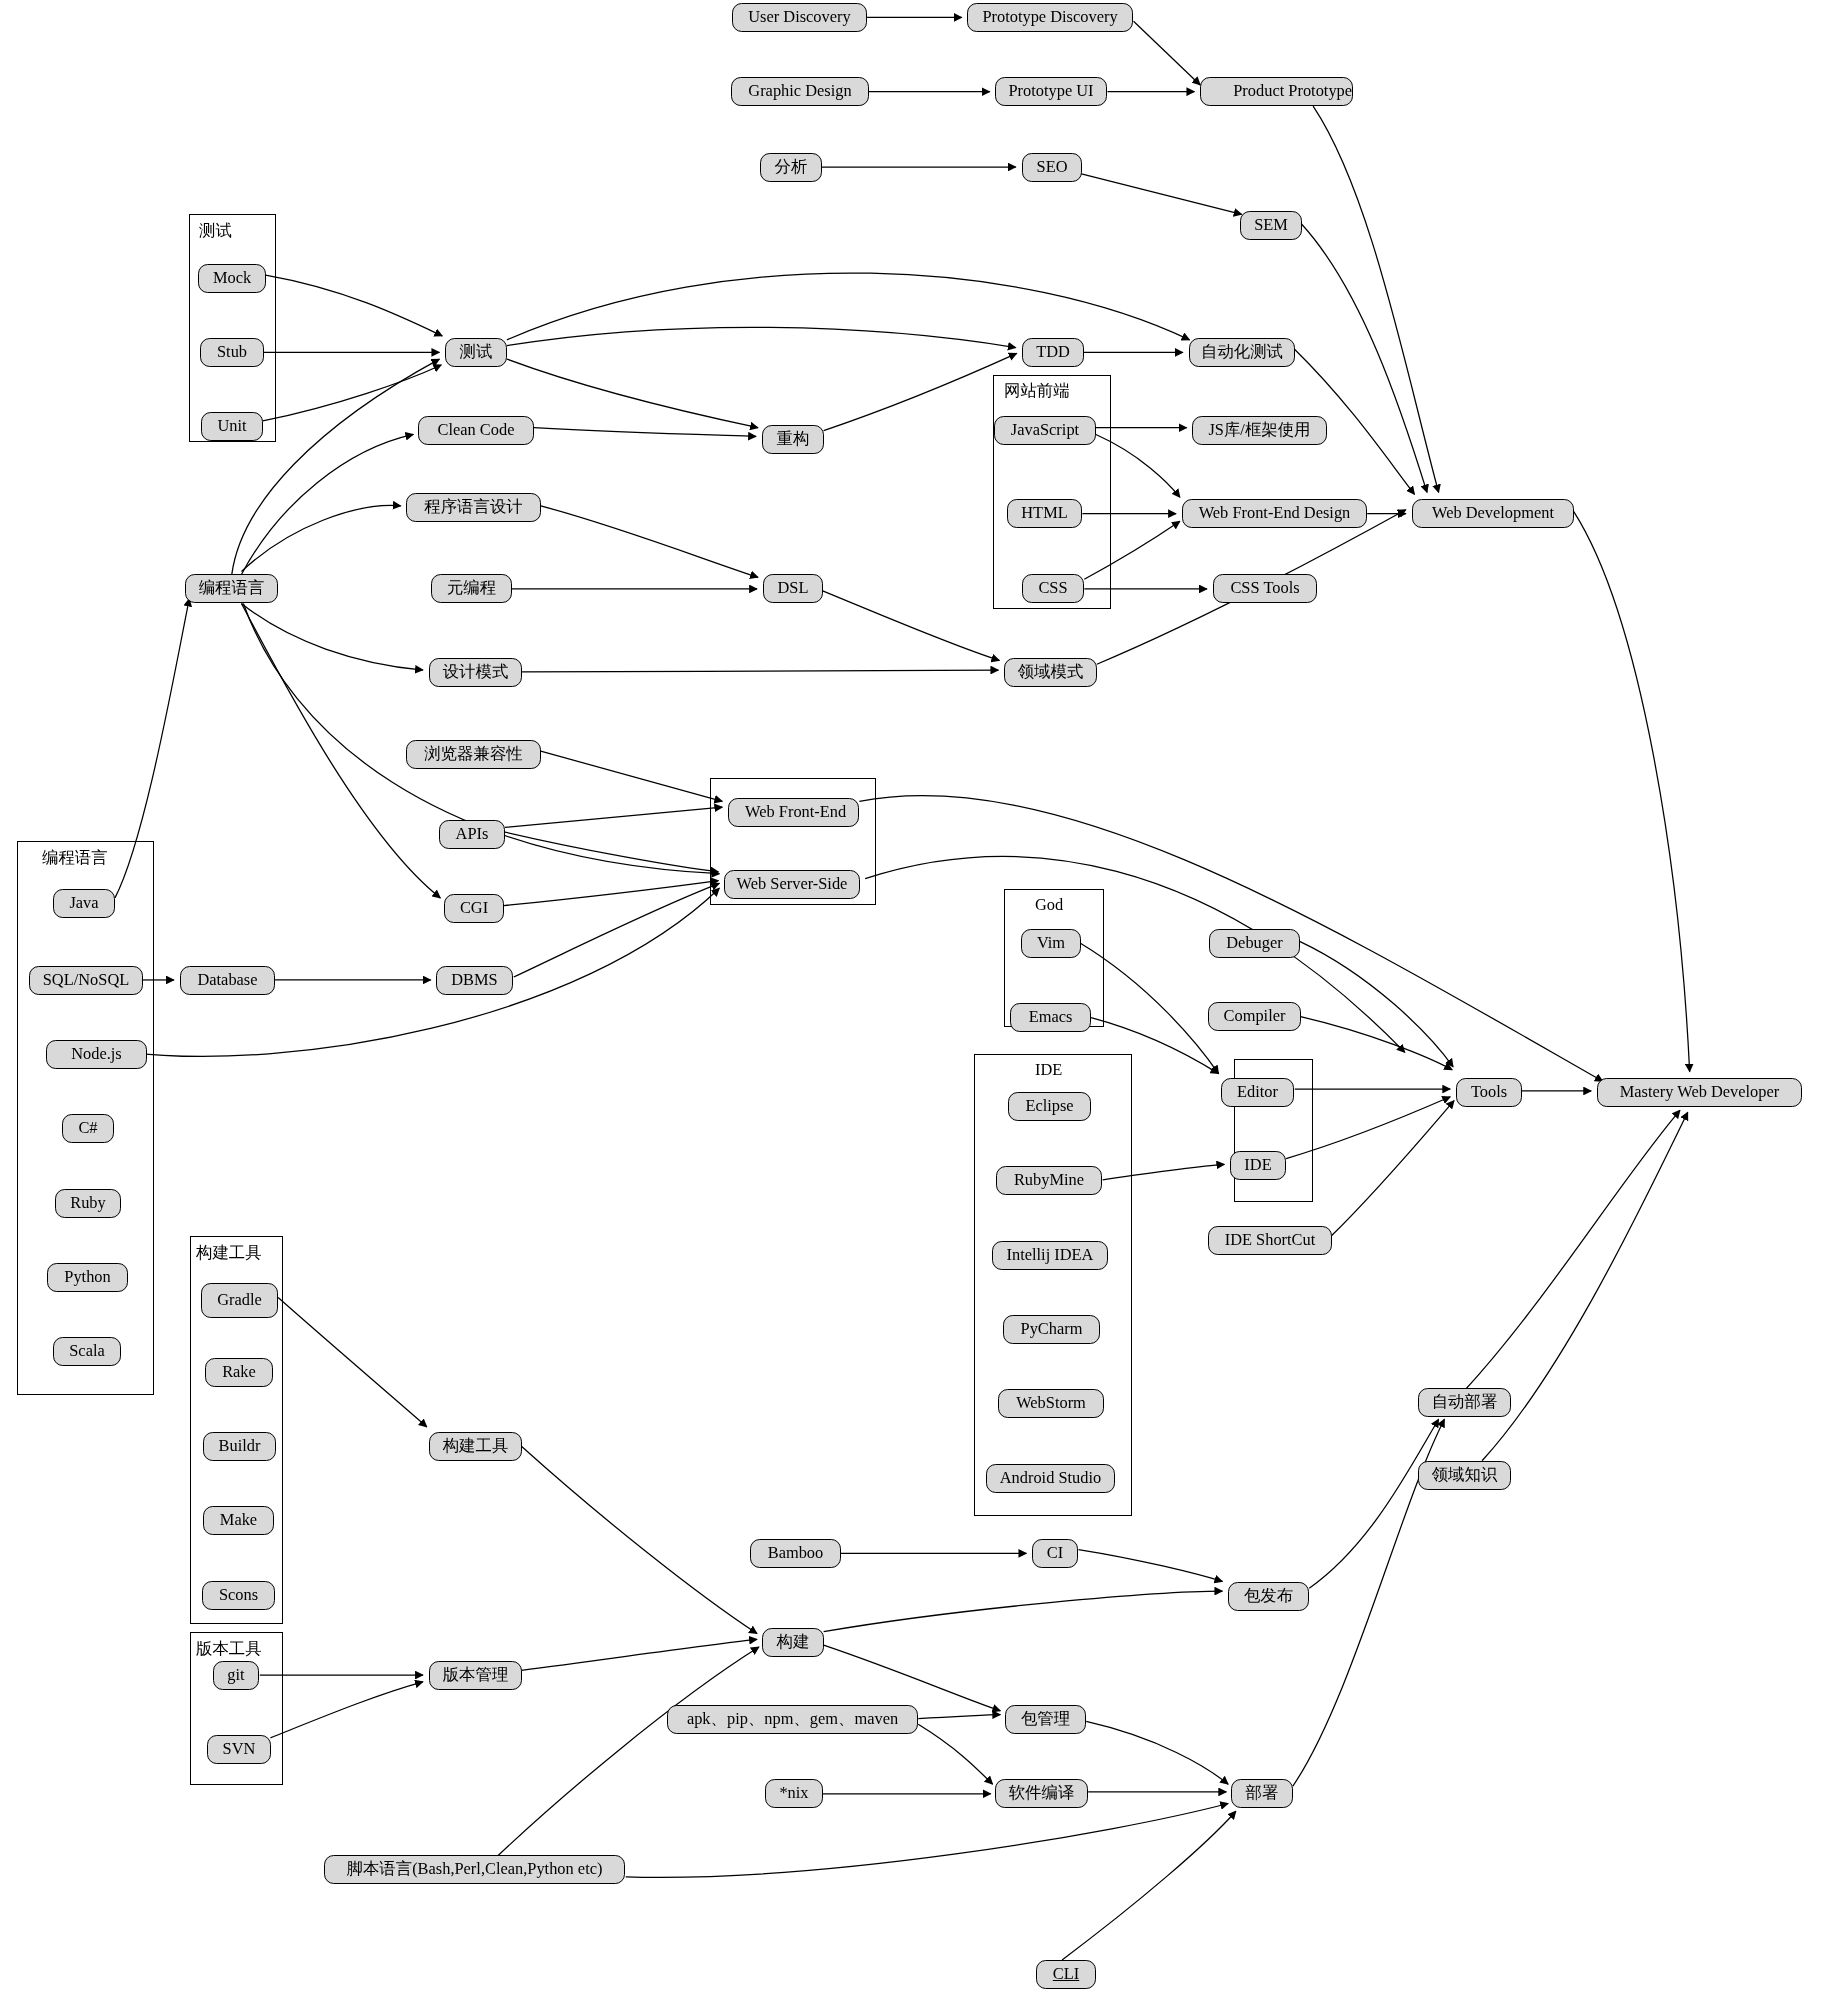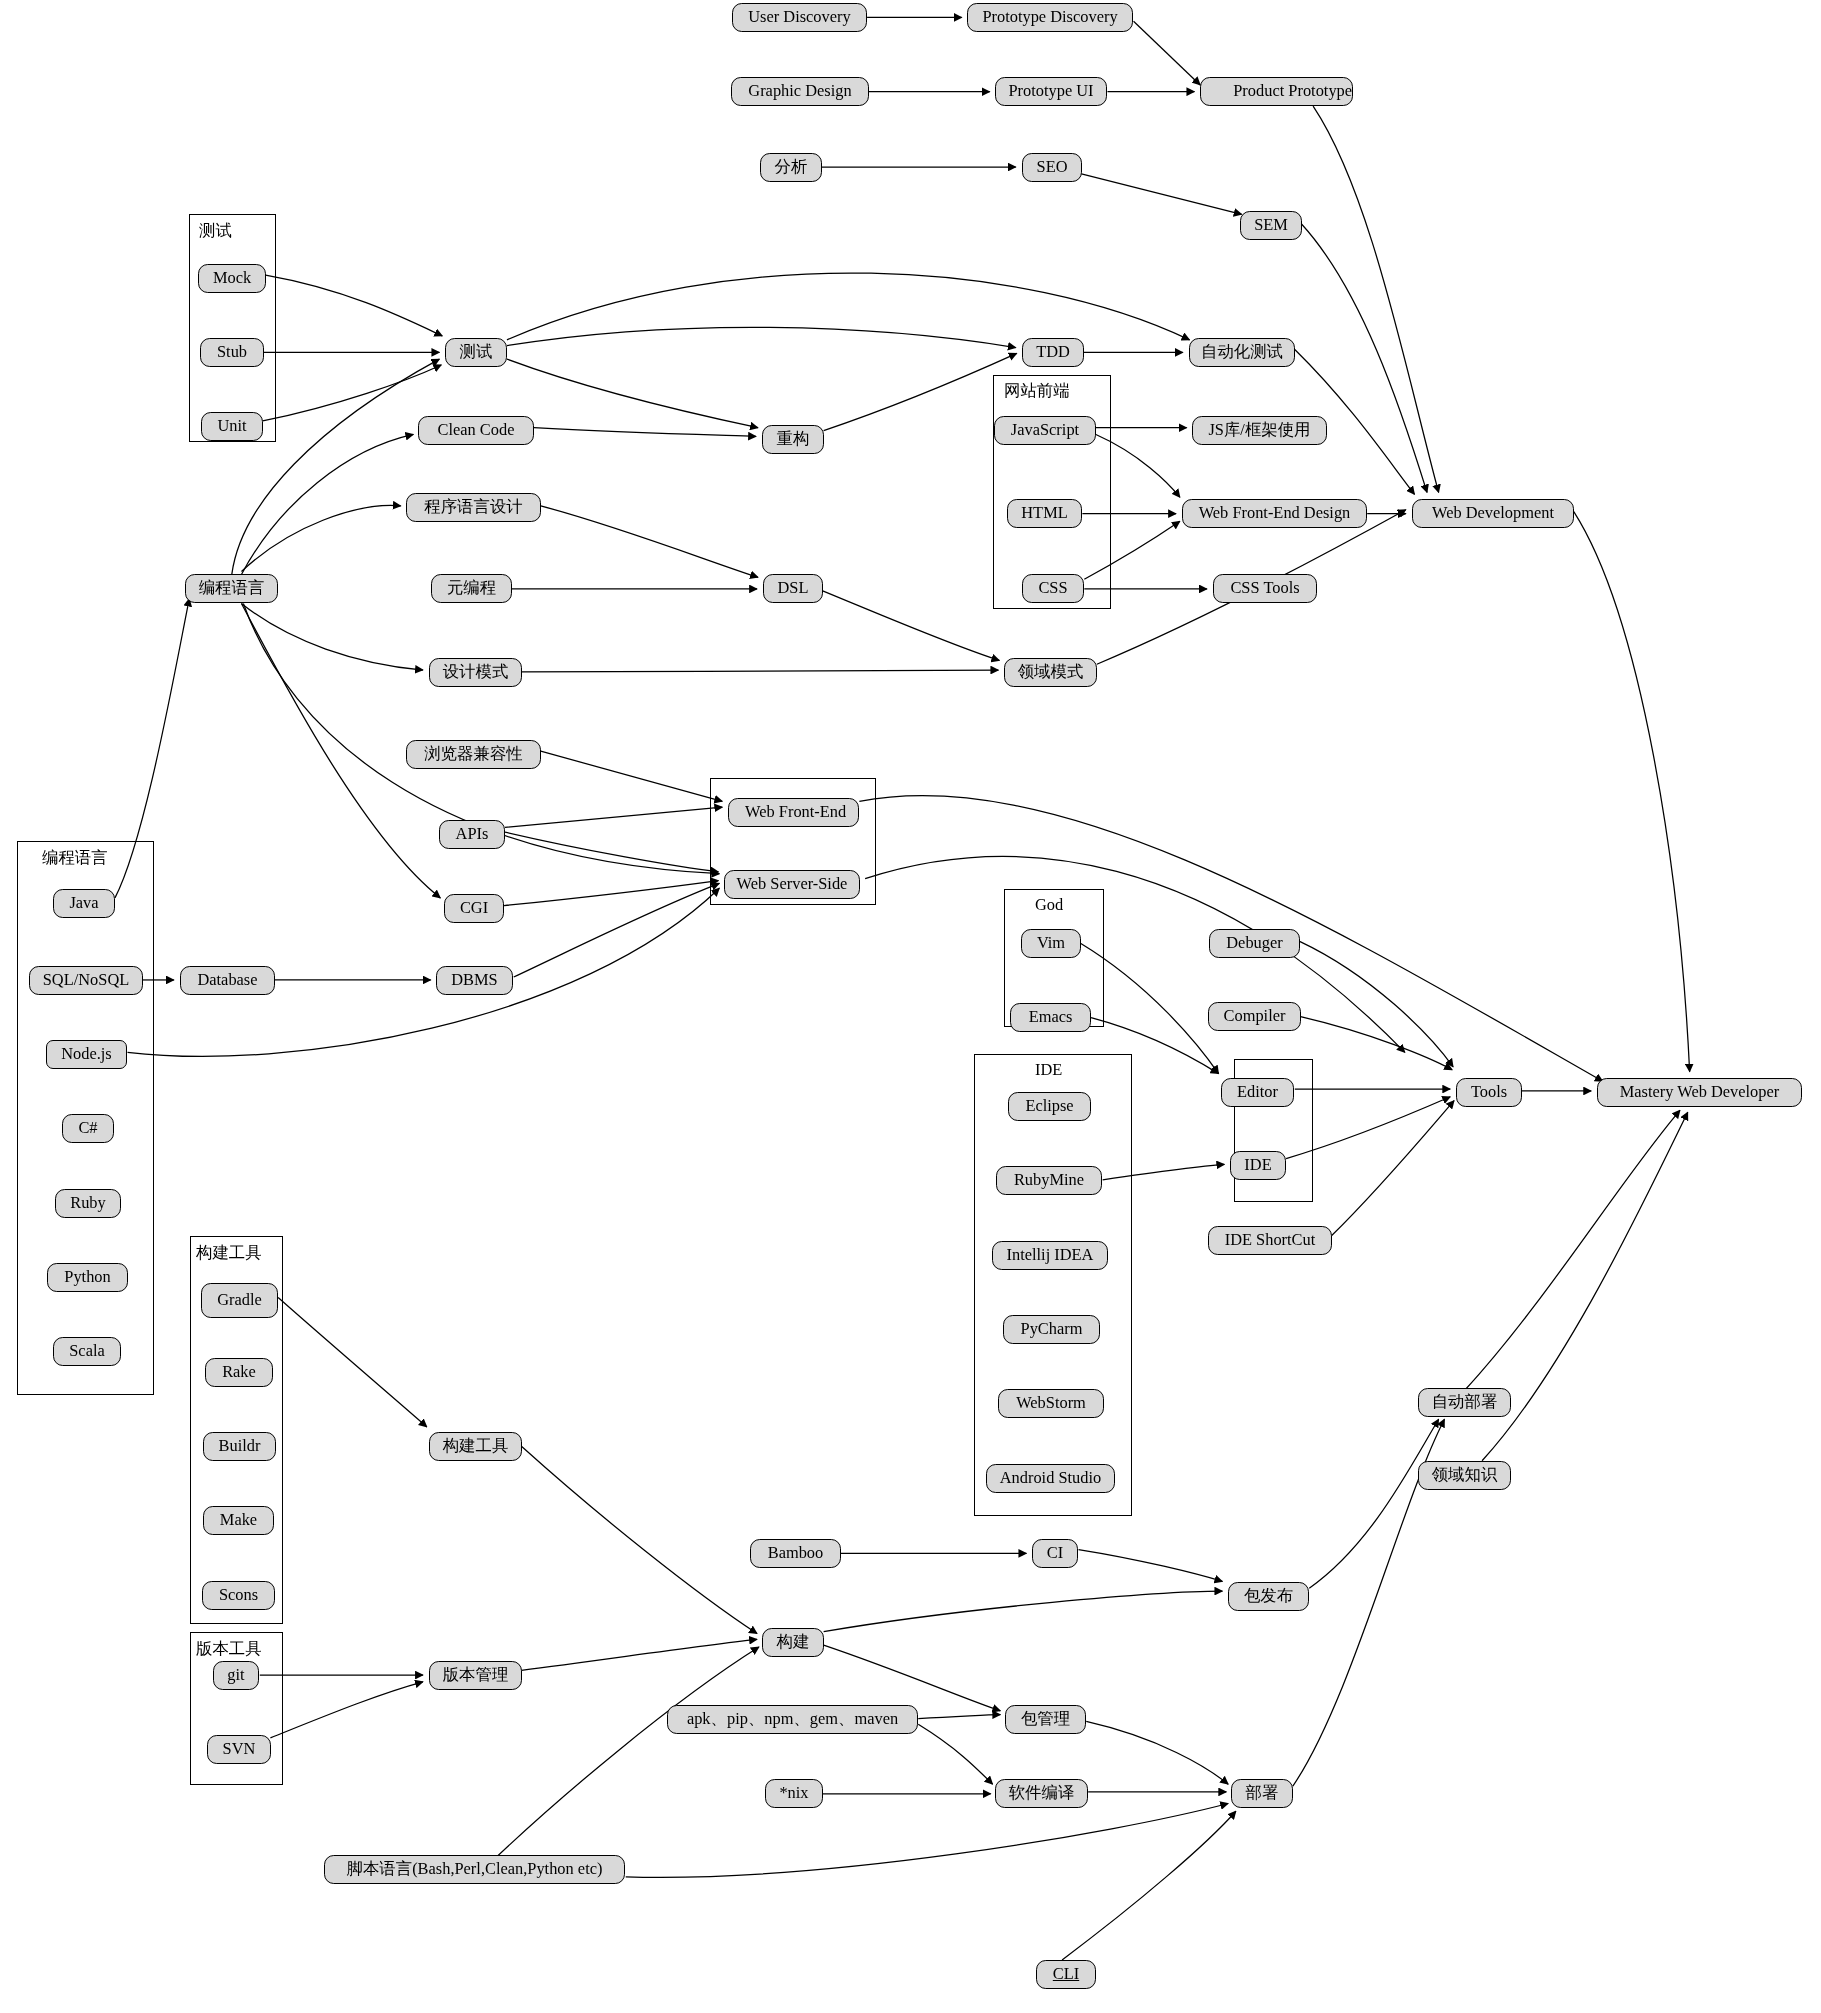--- a/index.html
+++ b/index.html
@@ -210,21 +210,21 @@
   <div class="node" style="left:1004px;top:658px;width:93px;height:29px;">领域模式</div>
   <div class="node" style="left:406px;top:740px;width:135px;height:29px;">浏览器兼容性</div>
   <div class="node" style="left:728px;top:798px;width:131px;height:29px;padding-left:12px;">Web Front-End</div>
   <div class="node" style="left:439px;top:820px;width:66px;height:29px;">APIs</div>
   <div class="node" style="left:724px;top:870px;width:136px;height:29px;">Web Server-Side</div>
   <div class="node" style="left:444px;top:894px;width:60px;height:29px;">CGI</div>
   <div class="node" style="left:53px;top:889px;width:62px;height:29px;">Java</div>
   <div class="node" style="left:29px;top:966px;width:114px;height:29px;">SQL/NoSQL</div>
   <div class="node" style="left:180px;top:966px;width:95px;height:29px;">Database</div>
   <div class="node" style="left:436px;top:966px;width:77px;height:29px;">DBMS</div>
-  <div class="node" style="left:46px;top:1040px;width:81px;height:29px;border-radius:7px;">Node.js</div>
+  <div class="node" style="left:46px;top:1040px;width:101px;height:29px;">Node.js</div>
   <div class="node" style="left:62px;top:1114px;width:52px;height:29px;">C#</div>
   <div class="node" style="left:55px;top:1189px;width:66px;height:29px;">Ruby</div>
   <div class="node" style="left:47px;top:1263px;width:81px;height:29px;">Python</div>
   <div class="node" style="left:53px;top:1337px;width:68px;height:29px;">Scala</div>
   <div class="node" style="left:1021px;top:929px;width:60px;height:29px;">Vim</div>
   <div class="node" style="left:1209px;top:929px;width:91px;height:29px;">Debuger</div>
   <div class="node" style="left:1010px;top:1003px;width:81px;height:29px;">Emacs</div>
   <div class="node" style="left:1208px;top:1002px;width:93px;height:29px;">Compiler</div>
   <div class="node" style="left:1221px;top:1078px;width:73px;height:29px;">Editor</div>
   <div class="node" style="left:1456px;top:1078px;width:66px;height:29px;">Tools</div>

